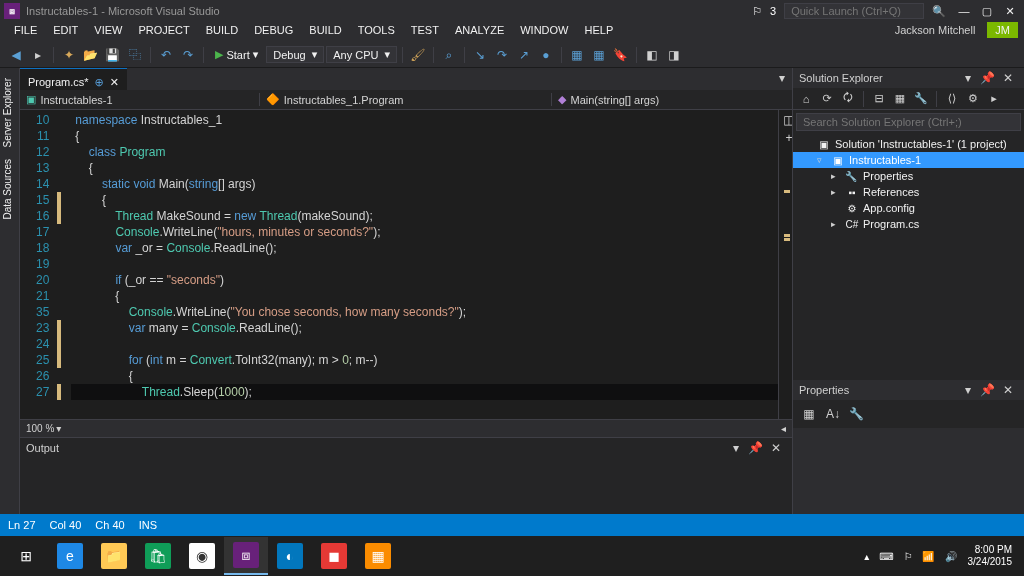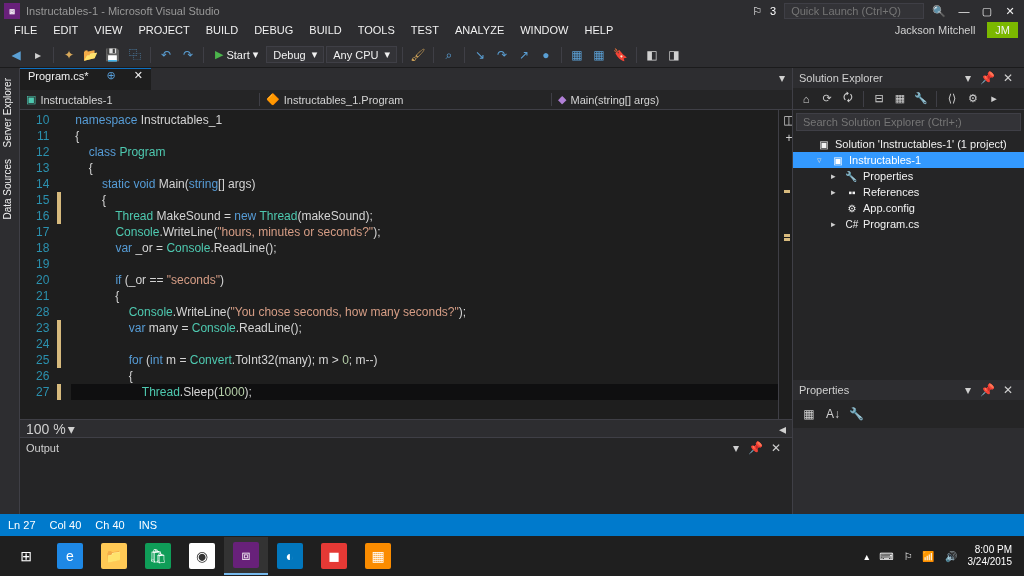--- a/index.html
+++ b/index.html
@@ -31,21 +31,21 @@
 
 
 .main { display: flex; height: 506px; }
 .side-tabs { width: 20px; background: #2d2d30; border-right: 1px solid #3f3f46; display: flex; flex-direction: column; padding-top: 4px; }
 .side-tab { writing-mode: vertical-rl; transform: rotate(180deg); padding: 6px 2px; color: #f1f1f1; font-size: 10px; cursor: pointer; }
 
 .editor-area { flex: 1; display: flex; flex-direction: column; background: #1e1e1e; }
 
 
 .doc-tabs { height: 22px; background: #2d2d30; display: flex; align-items: stretch; }
-.doc-tab { background: #1e1e1e; border-top: 1px solid #0e70c0; padding: 13px 8px; display: flex; align-items: flex-end; gap: 18px; color: #f1f1f1; font-size: 11px; }
+.doc-tab { background: #1e1e1e; border-top: 1px solid #0e70c0; padding: 13px 8px; display: flex; align-items: center; gap: 6px; color: #f1f1f1; font-size: 11px; }
 .doc-tab .close { color: #f1f1f1; cursor: pointer; }
 .doc-tabs .filler { flex: 1; }
 
 
 .navbar { height: 20px; background: #252526; display: flex; align-items: center; border-bottom: 1px solid #3f3f46; }
 .nav-dd { flex: 1; padding: 0 6px; color: #d4d4d4; font-size: 11px; display: flex; align-items: center; gap: 4px; border-right: 1px solid #3f3f46; }
 
 
 .code-wrap { flex: 1; display: flex; overflow: hidden; position: relative; background: #1e1e1e; }
 .gutter { background: #1e1e1e; color: #2b91af; text-align: right; padding: 2px 8px 2px 16px; font-family: Consolas, monospace; font-size: 12px; line-height: 16px; user-select: none; }
@@ -56,21 +56,21 @@
 .code .line { height: 16px; padding-left: 4px; }
 .code .hl { background: #0f0f10; }
 .kw { color: #569cd6; }
 .ty { color: #4ec9b0; }
 .st { color: #d69d85; }
 .nm { color: #b5cea8; }
 .id { color: #d4d4d4; }
 .fn { color: #d4d4d4; }
 .overview { width: 14px; background: #1e1e1e; position: relative; border-left: 1px solid #3f3f46; }
 .overview .om { position: absolute; right: 2px; width: 6px; height: 3px; background: #d7ba7d; }
-.zoom-bar { height: 18px; background: #2d2d30; border-top: 1px solid #3f3f46; display: flex; align-items: center; padding: 0 6px; font-size: 14px; color: #d0d0d0; }
+.zoom-bar { height: 18px; background: #2d2d30; border-top: 1px solid #3f3f46; display: flex; align-items: center; padding: 0 6px; font-size: 10px; color: #d0d0d0; }
 
 
 .output-panel { border-top: 1px solid #3f3f46; background: #252526; }
 .output-hdr { height: 20px; display: flex; align-items: center; padding: 0 6px; color: #d0d0d0; font-size: 11px; }
 .output-hdr .title { flex: 1; }
 .output-tb { height: 22px; display: flex; align-items: center; padding: 0 6px; gap: 4px; background: #2d2d30; border-top: 1px solid #3f3f46; border-bottom: 1px solid #3f3f46; }
 .output-tb .lbl { color: #d0d0d0; font-size: 11px; margin-right: 4px; }
 .output-tb select { background: #333337; border: 1px solid #3f3f46; color: #f1f1f1; width: 180px; font-size: 11px; }
 .output-body { height: 96px; background: #252526; }
 .bottom-tabs { height: 20px; display: flex; align-items: center; background: #2d2d30; }
@@ -227,21 +227,21 @@
           <div class="ln">12</div>
           <div class="ln">13</div>
           <div class="ln">14</div>
           <div class="ln">15</div>
           <div class="ln">16</div>
           <div class="ln">17</div>
           <div class="ln">18</div>
           <div class="ln">19</div>
           <div class="ln">20</div>
           <div class="ln">21</div>
-          <div class="ln">28</div>
+          <div class="ln">35</div>
           <div class="ln">23</div>
           <div class="ln">24</div>
           <div class="ln">25</div>
           <div class="ln">26</div>
           <div class="ln">27</div>
         </div>
       <div class="margin" id="margin">
           <div class="mark" style="top: 82px;"></div>
           <div class="mark" style="top: 98px;"></div>
           <div class="mark" style="top: 210px;"></div>

